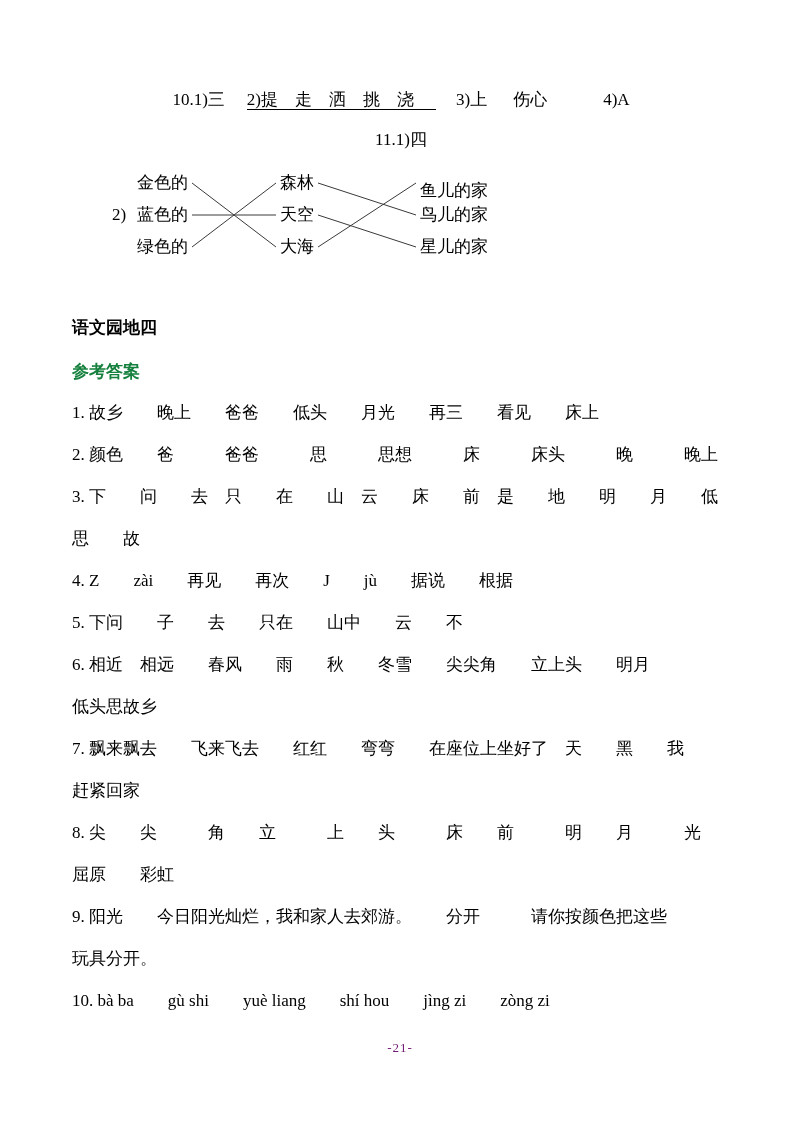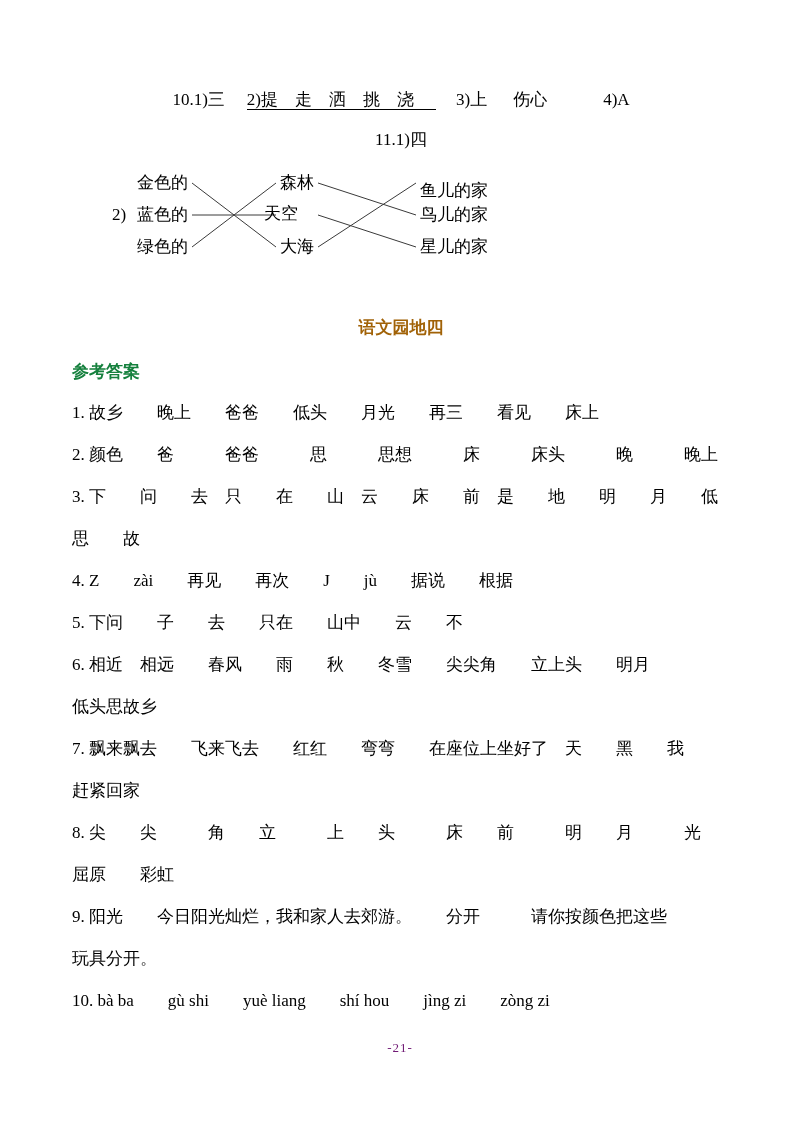--- a/index.html
+++ b/index.html
@@ -17,22 +17,22 @@
   .seg0 { margin-right: 22px; }
   .seg1 { margin-right: 20px; padding-right: 22px; border-bottom: 1px solid #000; }
   .seg2 { margin-right: 26px; }
   .seg3 { margin-right: 56px; }
   .diagram { position: relative; height: 92px; margin: 20px 0 0 40px; font-size: 17px; }
   .dlabel { position: absolute; left: 0; top: 32px; line-height: 22px; }
   .mword { position: absolute; line-height: 22px; white-space: nowrap; }
   .mlines { position: absolute; left: 0; top: 0; width: 430px; height: 92px; }
   .mlines line { stroke: #3a3a3a; stroke-width: 1; }
   .sec-title {
-    margin-top: 52px; text-align: center;
-    color: #a16207; font-weight: bold; font-size: 17px; line-height: 24px;
+    margin-top: 52px; text-align: left;
+    color: #000000; font-weight: bold; font-size: 17px; line-height: 24px;
   }
   .ref {
     margin-top: 20px; color: #15803d; font-weight: bold;
     font-size: 17px; line-height: 24px;
   }
   .answers { margin-top: 8px; }
   .ans-line { height: 42px; line-height: 42px; white-space: pre; font-size: 17px; }
   .footer {
     position: absolute; left: 0; top: 1040px; width: 800px;
     text-align: center; font-size: 13px; letter-spacing: 1px; color: #701a75;
@@ -55,21 +55,21 @@
           <line x1="80" y1="75" x2="164" y2="11"></line>
           <line x1="206" y1="11" x2="304" y2="43"></line>
           <line x1="206" y1="43" x2="304" y2="75"></line>
           <line x1="206" y1="75" x2="304" y2="11"></line>
         </svg>
       <span class="dlabel">2)</span>
     <div class="mword" style="left: 25px; top: 0px;">金色的</div>
         <div class="mword" style="left: 25px; top: 32px;">蓝色的</div>
         <div class="mword" style="left: 25px; top: 64px;">绿色的</div>
         <div class="mword" style="left: 168px; top: 0px;">森林</div>
-        <div class="mword" style="left: 152px; top: 32px; font-family: Liberation Mono, monospace;">天空</div>
+        <div class="mword" style="left: 168px; top: 32px;">天空</div>
         <div class="mword" style="left: 168px; top: 64px;">大海</div>
         <div class="mword" style="left: 308px; top: 8px;">鱼儿的家</div>
         <div class="mword" style="left: 308px; top: 32px;">鸟儿的家</div>
         <div class="mword" style="left: 308px; top: 64px;">星儿的家</div>
       </div>
 
     <div class="sec-title">语文园地四</div>
 
     <div class="ref">参考答案</div>
 

